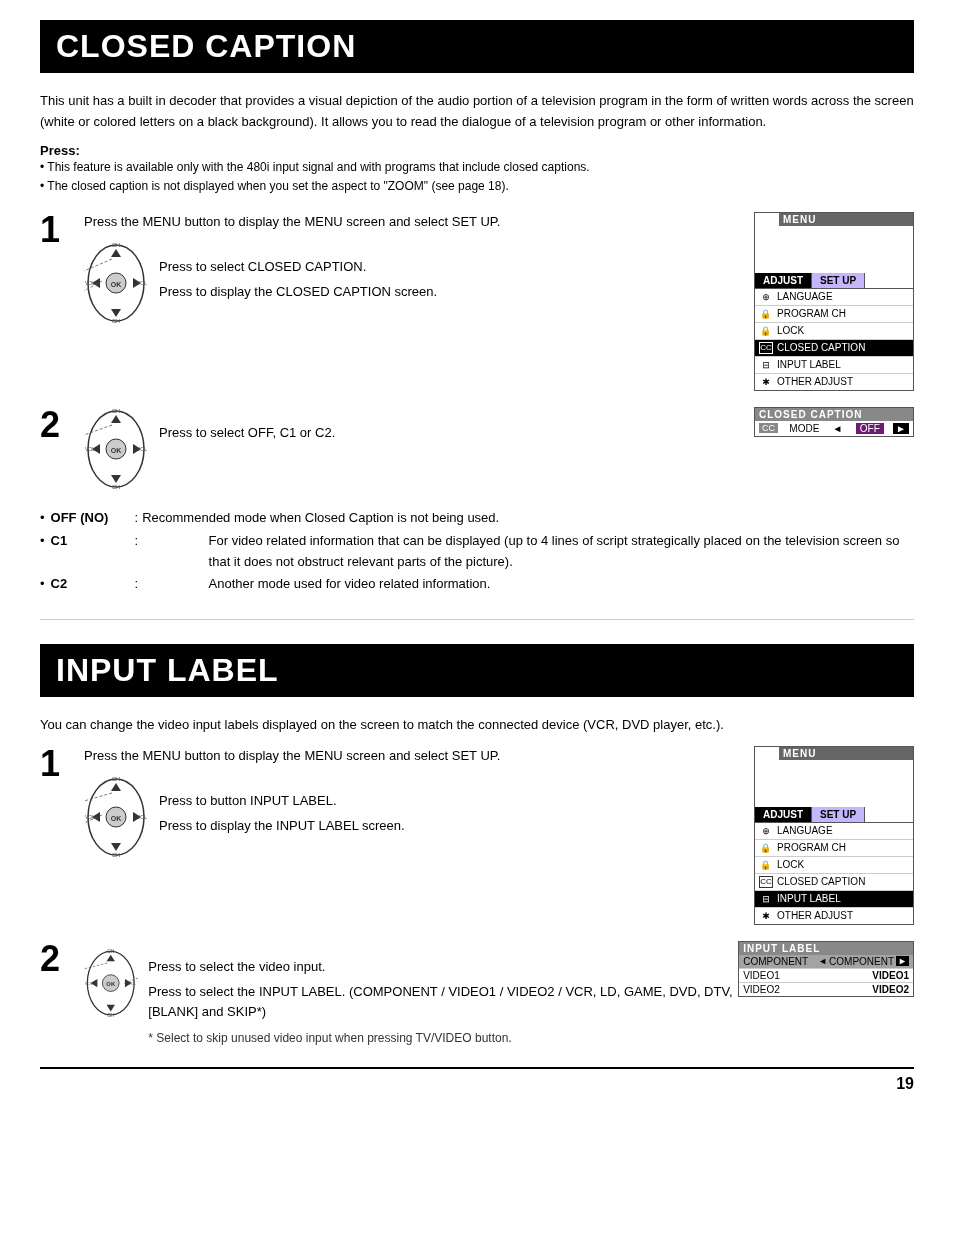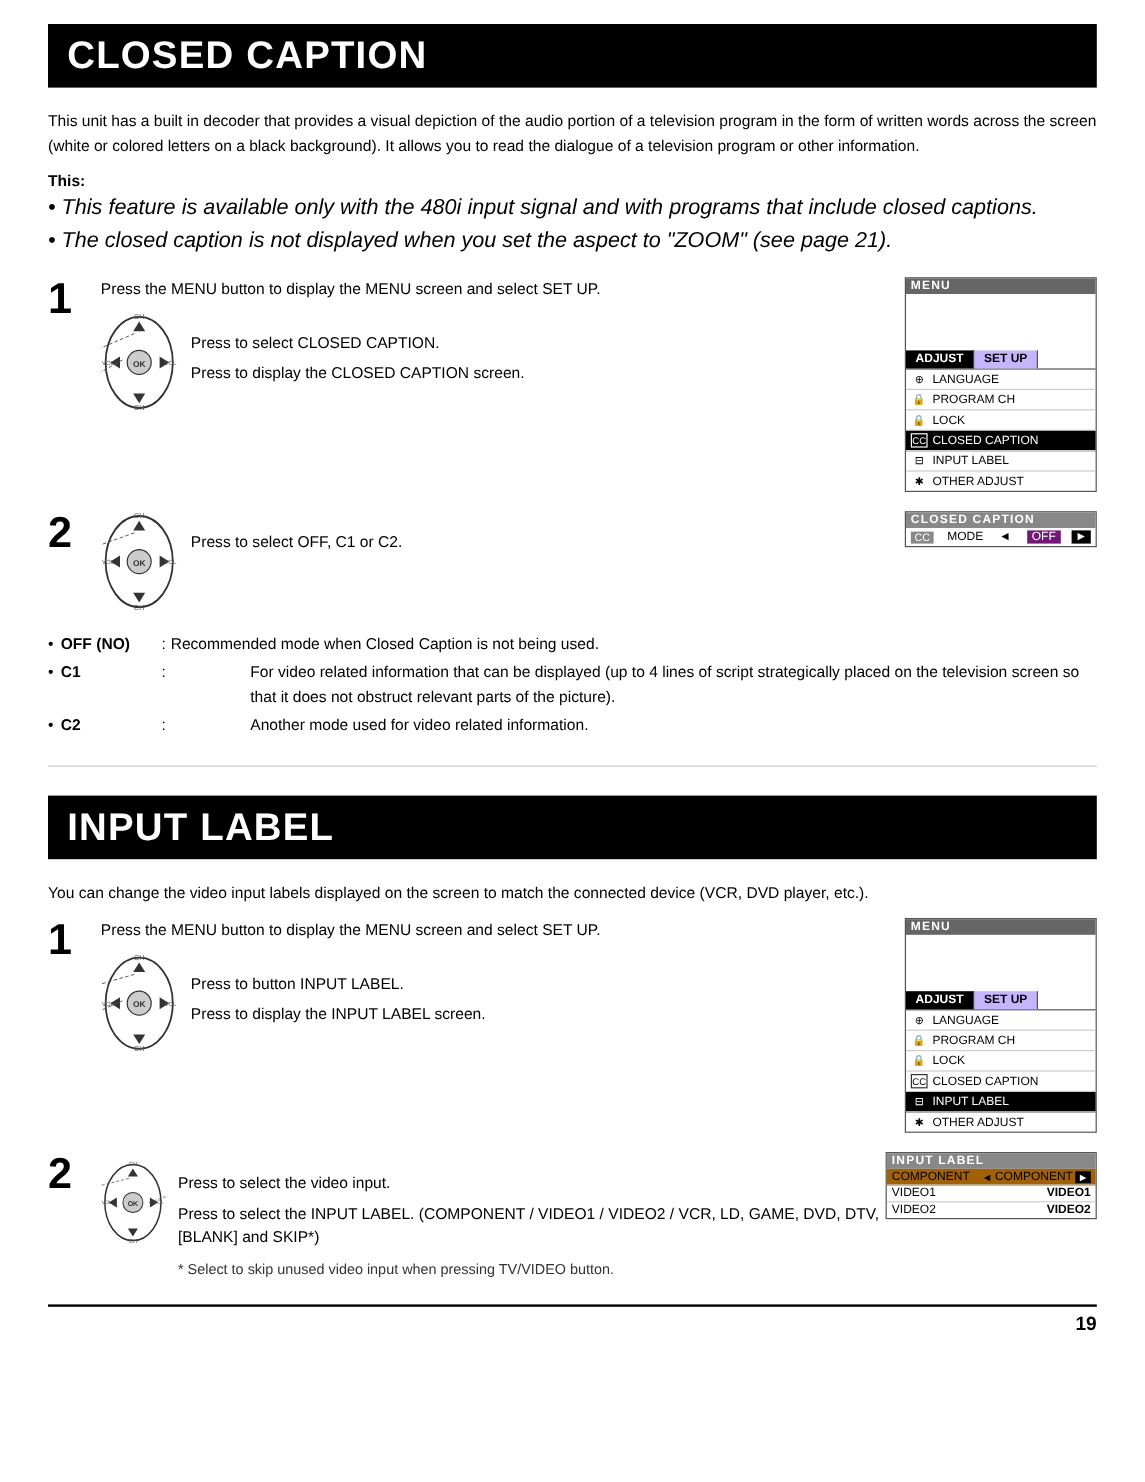--- a/index.html
+++ b/index.html
@@ -34,23 +34,22 @@
       margin-bottom: 16px;
     }
 
     .notes-title {
       font-weight: bold;
       font-size: 13px;
     }
 
     .notes-list {
       list-style: none;
-      font-size: 18px;
+      font-size: 12px;
       line-height: 1.6;
-      font-style: italic;
     }
 
     .notes-list li::before {
       content: "• ";
     }
 
     
     .menu-box {
       border: 1px solid #555;
       background: #fff;
@@ -58,20 +57,21 @@
       font-size: 11px;
     }
 
     .menu-title-bar {
       background: #666;
       color: #fff;
       font-size: 10px;
       font-weight: bold;
       padding: 1px 4px;
       letter-spacing: 1px;
+      margin-left: 24px;
     }
 
     .menu-tabs {
       display: flex;
       border-bottom: 1px solid #555;
       margin-top: 47px;
     }
 
     .menu-tab {
       padding: 2px 8px;
@@ -265,24 +265,24 @@
   </style>
 </head>
 <body>
 
 <div>
   <div class="section-header">CLOSED CAPTION</div>
 
   <p class="section-intro">This unit has a built in decoder that provides a visual depiction of the audio portion of a television program in the form of written words across the screen (white or colored letters on a black background). It allows you to read the dialogue of a television program or other information.</p>
 
   <div class="notes-section">
-    <span class="notes-title">This:</span>
+    <span class="notes-title">Press:</span>
     <ul class="notes-list">
       <li>This feature is available only with the 480i input signal and with programs that include closed captions.</li>
-      <li>The closed caption is not displayed when you set the aspect to "ZOOM" (see page 21).</li>
+      <li>The closed caption is not displayed when you set the aspect to "ZOOM" (see page 18).</li>
     </ul>
   </div>
 
   <div class="full-step-row">
     <div class="full-step-number">1</div>
     <div class="full-step-body">
       <div style="flex:1; display:flex; flex-direction:column; gap:8px;">
         <div style="font-size:13px; line-height:1.6;">Press the MENU button to display the MENU screen and select SET UP.</div>
         <div style="display:flex; align-items:flex-start; gap:10px;">
 
@@ -524,21 +524,21 @@
           </div>
           <div class="ann-line" style="font-size:12px; color:#333; margin-top:2px;">
             <span>* Select to skip unused video input when pressing TV/VIDEO button.</span>
           </div>
         </div>
       </div>
 
       <div class="step-right">
         <div class="input-label-box">
           <div class="input-label-title">INPUT  LABEL</div>
-          <div class="input-label-row" style="background:#a16207;">
+          <div class="input-label-row" style="background:#a3a3a3;">
             <span class="il-left">COMPONENT</span>
             <span style="display:flex;align-items:center;gap:2px;">
               <span style="font-size:9px;">◄</span>
               <span>COMPONENT</span>
               <span style="background:#000;color:#fff;padding:0 2px;font-size:9px;">►</span>
             </span>
           </div>
           <div class="input-label-row">
             <span class="il-left">VIDEO1</span>
             <span style="font-weight:bold;">VIDEO1</span>

